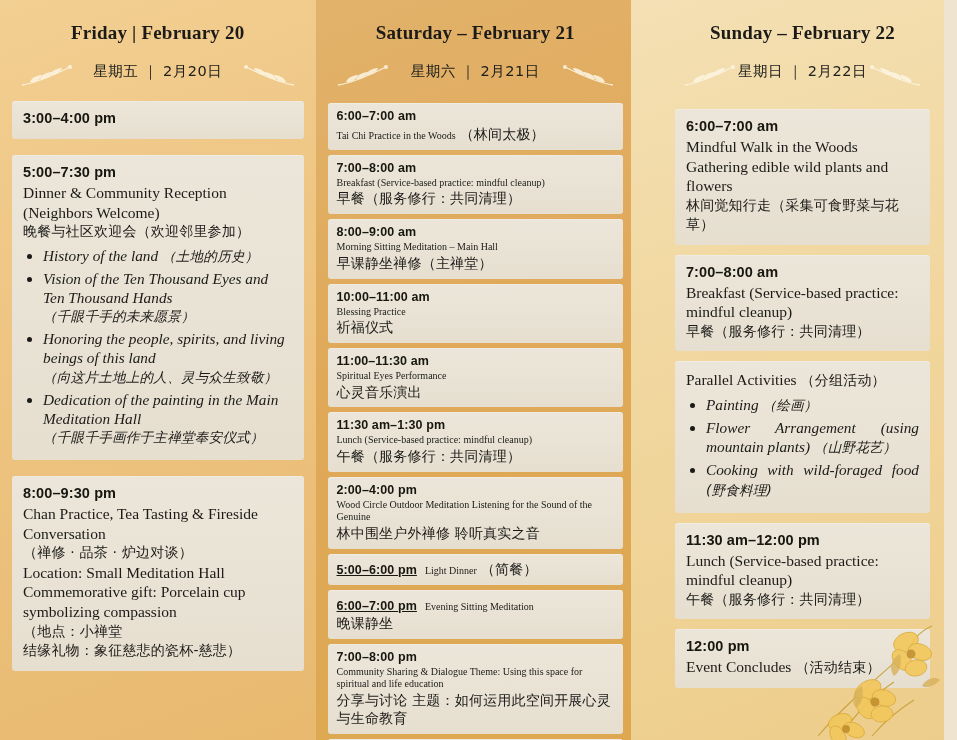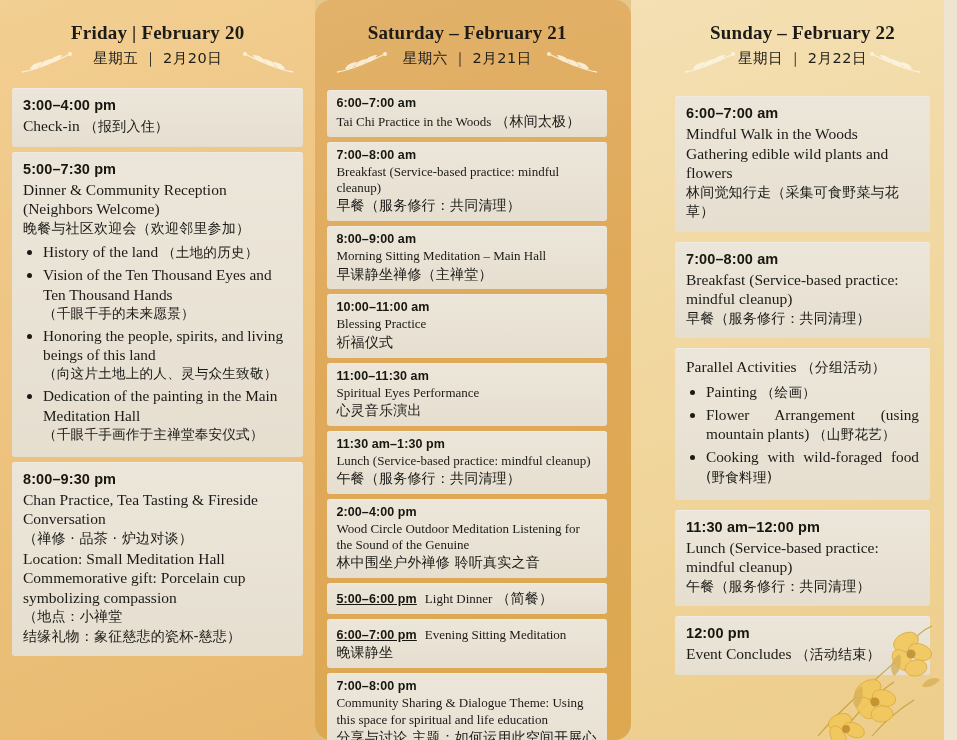--- a/index.html
+++ b/index.html
@@ -18,59 +18,59 @@
     display: flex;
     gap: 0;
     background: linear-gradient(100deg, #f0dcb0 0%, #e9cf97 18%, #dfbe7c 42%, #e6c98e 62%, #f0debb 100%);
   }
   .col {
     position: relative;
     display: flex;
     flex-direction: column;
   }
   .col-fri { width: 320px; padding: 10px 12px 12px 12px; }
-  .col-sat { width: 320px; padding: 10px 24px 12px 12px; border-radius: 16px; }
+  .col-sat { width: 320px; padding: 10px 8px 12px 12px; }
   .col-sun { width: 317px; padding: 10px 14px 12px 14px; }
 
   .col-fri { background: linear-gradient(160deg, #f2cf92 0%, #eec583 40%, #e8b96f 100%); }
   .col-sat { background: linear-gradient(160deg, #e2b26b 0%, #dfa959 45%, #dda850 100%); }
   .col-sun { background: linear-gradient(160deg, #f4e0b4 0%, #f1d79f 45%, #edcd8b 100%); padding-left: 44px; }
 
   
   .hdr {
     text-align: center;
     padding: 12px 4px 4px 4px;
     position: relative;
   }
   .hdr .title {
     font-size: 19px;
     font-weight: bold;
     letter-spacing: .2px;
     color: #1d1b18;
     white-space: nowrap;
   }
   .hdr .sub {
-    margin-top: 5px;
+    margin-top: 18px;
     font-size: 14.5px;
     color: #20201c;
     font-family: "DejaVu Sans", sans-serif;
     letter-spacing: .5px;
   }
   .orn {
     position: absolute;
     bottom: -4px;
     width: 60px;
     height: 26px;
     opacity: .85;
     color: #fdf6e4;
   }
   .orn.l { left: 6px; }
   .orn.r { right: 6px; transform: scaleX(-1); }
 
-  .cards { display: flex; flex-direction: column; gap: 5px; margin-top: 16px; }
+  .cards { display: flex; flex-direction: column; gap: 16px; margin-top: 16px; }
   .cards.sat { gap: 5px; margin-top: 18px; }
   .cards.sun { gap: 10px; margin-top: 24px; }
 
   .card {
     background: linear-gradient(180deg, #ece6da 0%, #e6dfd0 100%);
     border-radius: 3px;
     padding: 9px 11px 10px 11px;
     color: #1b1a17;
     box-shadow: 0 1px 0 rgba(255,255,255,.25) inset;
   }
@@ -82,35 +82,36 @@
     font-size: 12.5px;
     letter-spacing: .1px;
     margin-bottom: 2px;
     color: #17160f;
   }
   .time.big { font-size: 14.5px; margin-bottom: 3px; }
   .en {
     font-size: 15.5px;
     line-height: 1.26;
   }
-  .en.sm { font-size: 13px; line-height: 1.25; }
+  .en.sm { font-size: 10px; line-height: 1.25; }
   .zh {
     font-family: "DejaVu Sans", sans-serif;
     font-size: 14px;
     line-height: 1.4;
     letter-spacing: .2px;
   }
   .zh.sm { font-size: 14px; line-height: 1.35; }
   .inline-row .time { display: inline; margin-right: 4px; text-decoration: underline; }
   .inline-row .en { display: inline; }
   .inline-row .zh { display: inline; }
 
   ul.bul {
     margin: 4px 0 0 0;
     padding-left: 20px;
+    font-style: italic;
   }
   ul.bul li {
     font-size: 15.3px;
     line-height: 1.26;
     margin-bottom: 3px;
   }
   ul.bul li .zh { font-size: 13.6px; display: block; }
   ul.bul.sun li { text-align: justify; }
 
   .flowers {
@@ -144,24 +145,20 @@
         <circle cx="52" cy="4" r="2" fill="currentColor"></circle>
       </svg>
       <div class="title">Friday  |  February 20</div>
       <div class="sub">星期五 ｜ 2月20日</div>
     </div>
 
     <div class="cards">
 
       <div class="card">
         <div class="time big">3:00–4:00 pm</div>
-        <div class="inline-row">
-          <span class="en">Check-in</span>
-          <span class="zh">（报到入住）</span>
-        </div>
       </div>
 
       <div class="card">
         <div class="time big">5:00–7:30 pm</div>
         <div class="en">Dinner &amp; Community Reception (Neighbors Welcome)</div>
         <div class="zh">晚餐与社区欢迎会（欢迎邻里参加）</div>
         <ul class="bul">
           <li>
             <span>History of the land</span>
             <span class="zh" style="display:inline">（土地的历史）</span>

